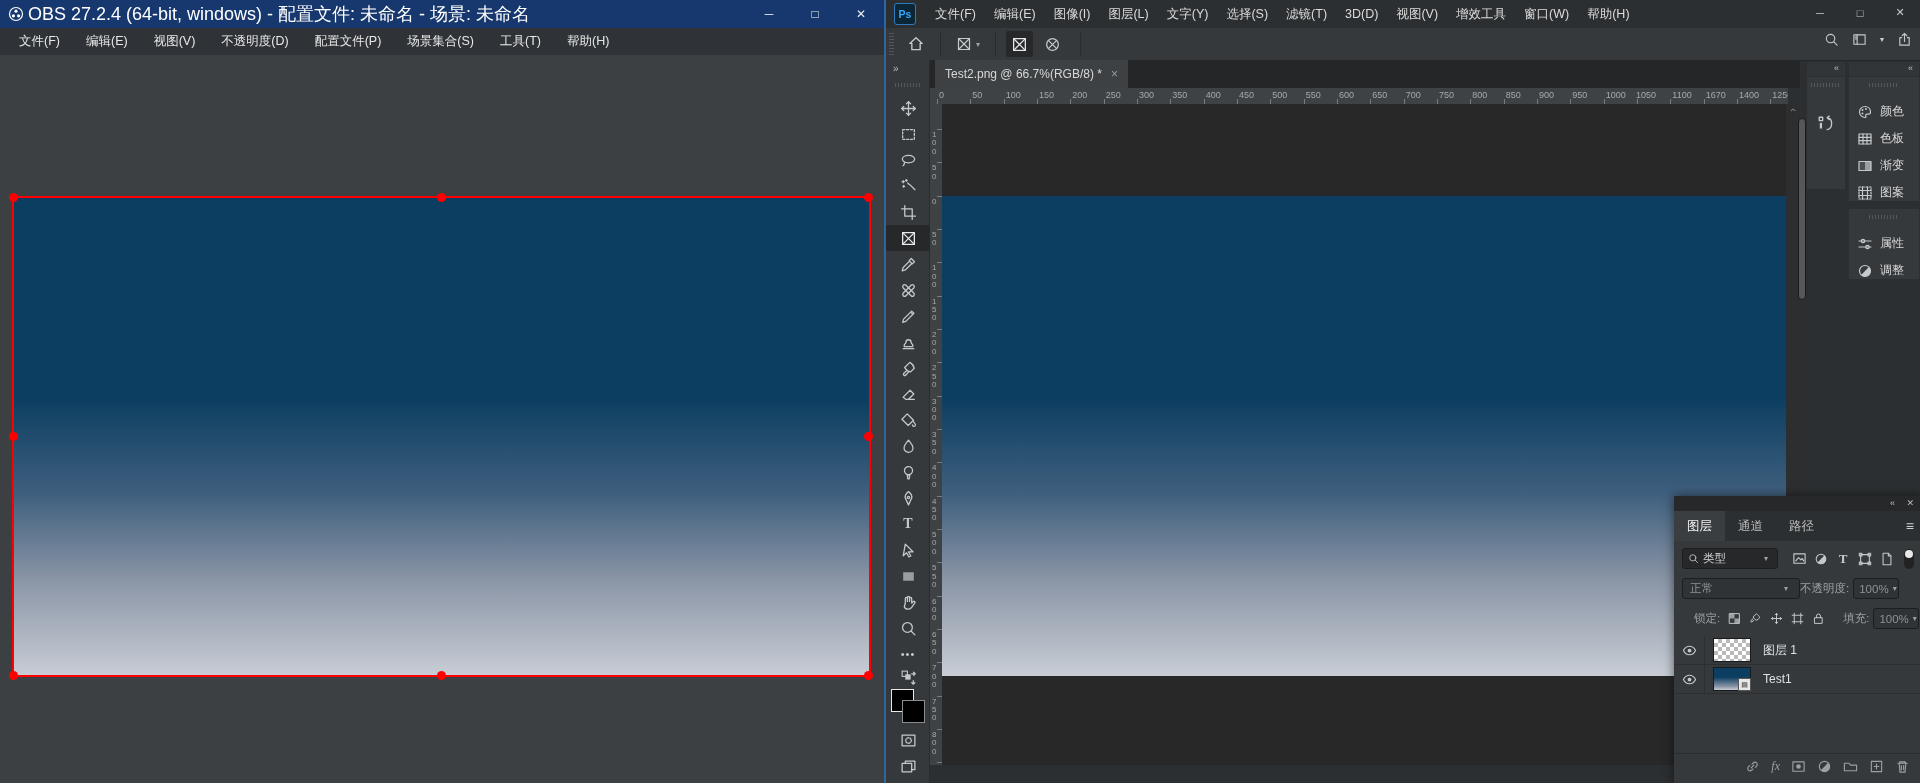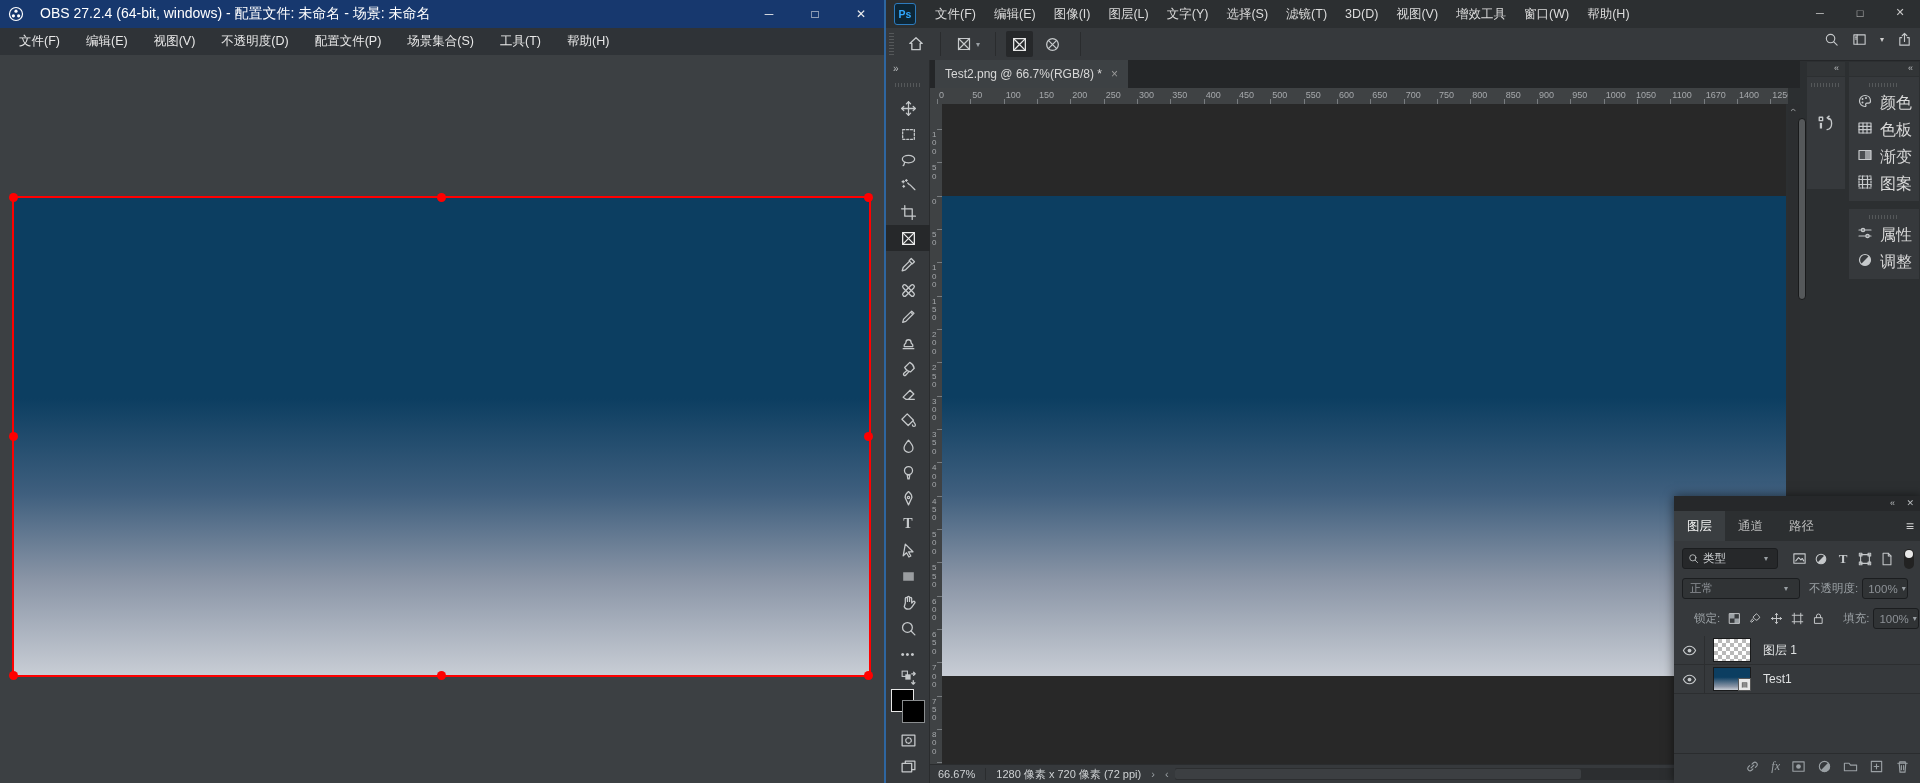--- a/index.html
+++ b/index.html
@@ -4,21 +4,21 @@
 <style>
   html,body{margin:0;padding:0;background:#000;}
   #stage{position:relative;width:1920px;height:783px;overflow:hidden;
          font-family:"Liberation Sans",sans-serif;-webkit-font-smoothing:antialiased;}
   .abs{position:absolute;}
   .ico{stroke:#c6c9cb;fill:none;stroke-width:1.2;stroke-linecap:round;stroke-linejoin:round;}
 
   
   #obs{left:0;top:0;width:884px;height:783px;background:#3c4043;}
   #obs-titlebar{left:0;top:0;width:884px;height:28px;background:#17386e;display:flex;align-items:center;}
-  #obs-title{color:#fff;font-size:14px;margin-left:16px;white-space:nowrap;}
+  #obs-title{color:#fff;font-size:18px;margin-left:4px;white-space:nowrap;}
   .obs-winbtns{position:absolute;right:0;top:0;height:28px;display:flex;}
   .obs-winbtn{width:46px;height:28px;display:flex;align-items:center;justify-content:center;color:#eee;font-size:12px;}
   #obs-menubar{left:0;top:28px;width:884px;height:27px;background:#2f3337;display:flex;align-items:center;padding-left:6px;box-sizing:border-box;}
   .obs-menu-item{color:#e8e8e8;font-size:12.5px;padding:0 13px;height:27px;display:flex;align-items:center;}
   #obs-preview{left:0;top:55px;width:884px;height:728px;background:#3c4043;}
   #obs-source{left:12px;top:141px;width:859px;height:481px;box-sizing:border-box;border:2px solid #ff0000;
               background:linear-gradient(180deg,#0c3e61 0%,#0c3e61 42%,#3f5f7e 62%,#8a95a6 80%,#c8cdd5 100%);}
   .handle{position:absolute;width:9px;height:9px;border-radius:50%;background:#ff0000;z-index:3;}
 
   
@@ -69,21 +69,21 @@
   #vscroll{left:902px;top:104px;width:12px;bottom:18px;background:#2c2e30;}
   #vscroll .thumb{position:absolute;left:2px;top:14px;width:8px;height:182px;background:#55585a;border-radius:4px;}
   .scroll-arrow{position:absolute;left:0;width:12px;height:12px;color:#8f9294;font-size:10px;display:flex;align-items:center;justify-content:center;}
 
   
   #dockA{left:921px;top:62px;width:38px;}
   #dockB{left:963px;top:62px;width:70px;}
   .dock-collapse{height:13px;background:#323537;color:#b9bcbe;font-size:9px;text-align:right;padding:1px 5px 0 0;letter-spacing:1px;}
   .dock-box{background:#36393c;margin-top:1px;padding-top:4px;}
   .dock-grip{width:30px;height:4px;margin:2px auto 6px;background:repeating-linear-gradient(90deg,#55585a 0 1px,transparent 1px 3px);}
-  .dock-item{height:27px;display:flex;align-items:flex-start;gap:7px;padding-left:8px;color:#d8d8d8;font-size:16px;white-space:nowrap;}
+  .dock-item{height:27px;display:flex;align-items:flex-end;gap:7px;padding-left:8px;color:#d8d8d8;font-size:12px;white-space:nowrap;}
   .dock-item svg{width:16px;height:16px;flex:0 0 auto;}
 
   
   #layers-panel{left:788px;top:496px;width:248px;height:287px;background:#36393c;z-index:10;box-shadow:0 0 10px rgba(0,0,0,.55);}
   #lp-header{height:15px;background:#26282a;position:relative;color:#b9bcbe;}
   #lp-header .c1{position:absolute;right:26px;top:2px;font-size:9px;letter-spacing:1px;}
   #lp-header .c2{position:absolute;right:8px;top:2px;font-size:9px;}
   #lp-tabs{height:30px;background:#2c2f31;display:flex;align-items:flex-end;position:relative;}
   .lp-tab{height:30px;padding:0 13px;display:flex;align-items:center;font-size:12.5px;color:#bdbdbd;}
   .lp-tab:first-child{background:#3a3e41;color:#f2f2f2;}
@@ -564,21 +564,21 @@
         <div class="toggle" style="margin-left:auto;margin-right:8px">
             <i></i>
           </div>
       </div>
 
       <div class="lp-row" style="top:82px">
         <div class="lp-select dis" style="margin-left:8px;width:118px;padding:0 7px">
           <span>正常</span>
           <span class="lp-chev">▾</span>
         </div>
-        <span class="lp-label" style="margin-left:9px">不透明度:</span>
+        <span class="lp-label" style="">不透明度:</span>
         <div class="lp-select dis" style="margin-left:4px;width:46px;padding:0 5px">
           <span>100%</span>
           <span class="lp-chev">▾</span>
         </div>
       </div>
 
       <div class="lp-row" style="top:112px">
         <span class="lp-label" style="margin-left:20px">锁定:</span>
         <div class="ficon" style="margin-left:4px;width:21px">
             <svg width="13" height="13" viewBox="0 0 16 16">
@@ -657,25 +657,15 @@
         <svg viewBox="0 0 16 16">
             <rect class="ico" x="2.5" y="2.5" width="11" height="11" style="stroke:#9aa0a4"></rect>
             <path class="ico" d="M8 5.5v5M5.5 8h5" style="stroke:#9aa0a4"></path>
           </svg>
         <svg viewBox="0 0 16 16">
             <path class="ico" d="M3 4.5h10M5 4.5V3h6v1.5M4.5 4.5 5.3 14h5.4l.8-9.5M6.8 7v4.5M9.2 7v4.5" style="stroke:#9aa0a4"></path>
           </svg>
       </div>
     </div>
 
-    <div id="ps-status" class="abs">
-      <span style="margin-left:8px">66.67%</span>
-      <span style="width:1px;height:12px;background:#2a2c2e;margin:0 10px"></span>
-      <span>1280 像素 x 720 像素 (72 ppi)</span>
-      <span style="margin:0 10px;color:#9aa0a4">›</span>
-      <span style="color:#9aa0a4">‹</span>
-      <div id="status-track">
-          <i></i>
-        </div>
-    </div>
 
   </div>
 </div>
 
 </body></html>

